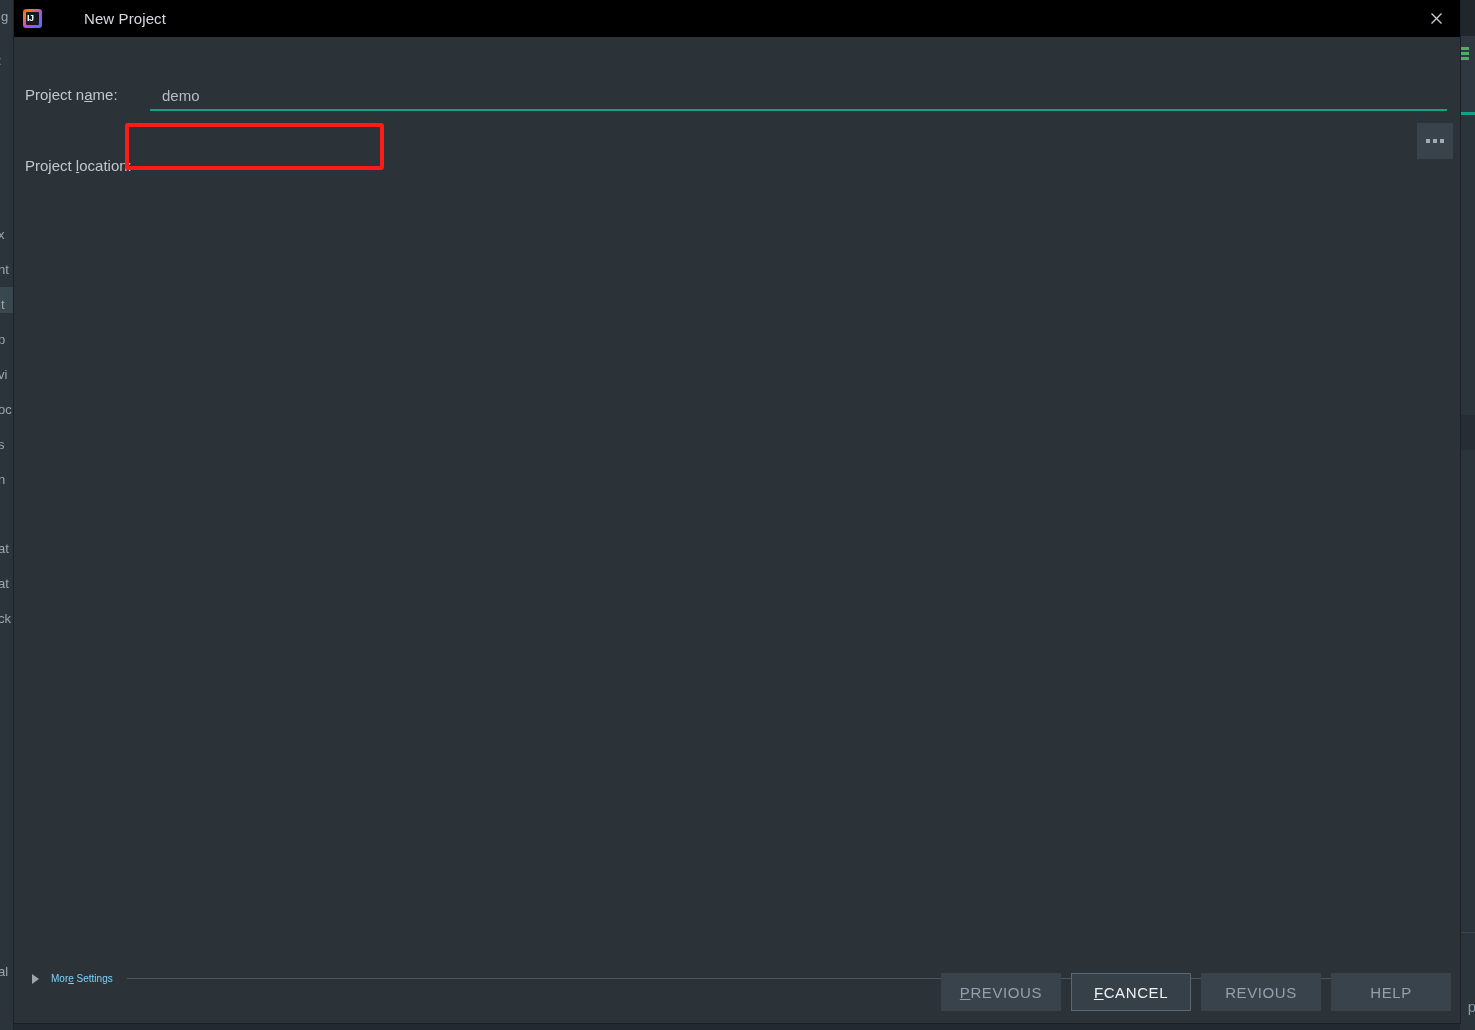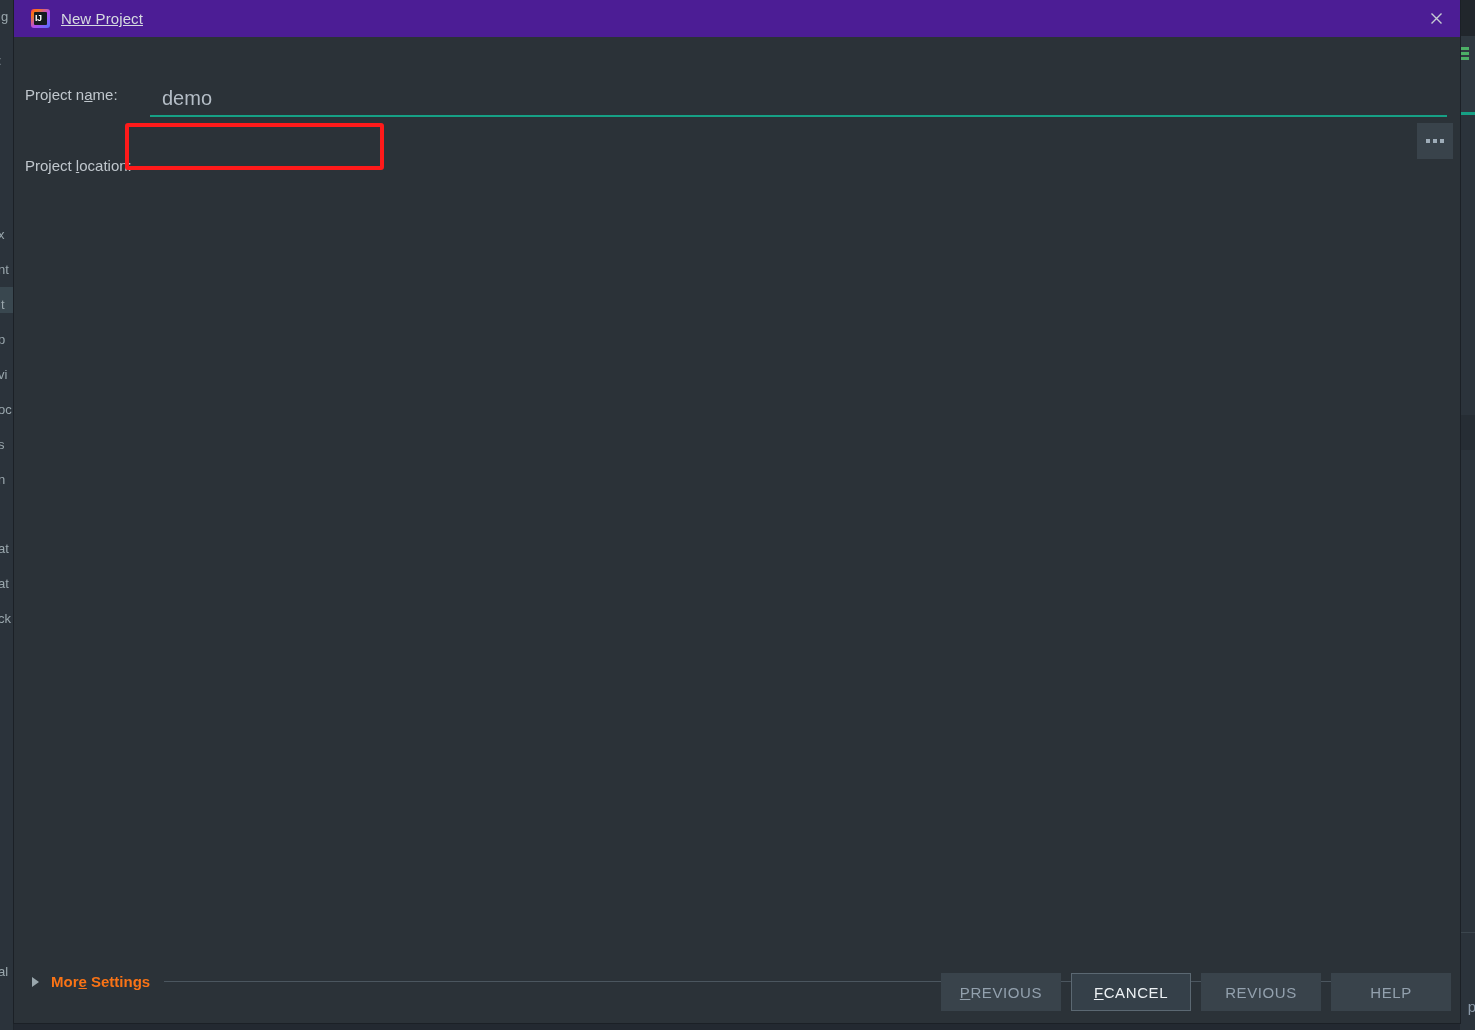--- a/index.html
+++ b/index.html
@@ -118,24 +118,25 @@
     top: 0;
     width: 1446px;
     height: 1023px;
     background: #2b3238;
     box-shadow: 0 0 0 1px #1b2026;
   }
 
   .dialog-titlebar {
     position: relative;
     height: 37px;
-    background: #4c1d95;
-    display: flex;
-    align-items: center;
-    padding-left: 16px;
+    background: #000000;
+    display: flex;
+    align-items: center;
+    padding-left: 8px;
+    gap: 31px;
   }
   .ij-logo {
     width: 19px; height: 19px;
     margin-left: 1px;
     position: relative;
     border-radius: 3px;
     background: linear-gradient(135deg, #fe315d 0%, #f97a12 18%, #b24cef 55%, #4b72ff 100%);
     overflow: hidden;
     flex: none;
   }
@@ -154,21 +155,20 @@
     font-weight: bold;
     color: #ffffff;
     letter-spacing: -0.5px;
     line-height: 13px;
   }
   .dialog-title {
     margin-left: 11px;
     font-size: 15px;
     color: #d6dbe0;
     letter-spacing: 0.1px;
-    text-decoration: underline;
   }
   .titlebar-close {
     position: absolute;
     right: 0; top: 0;
     width: 48px; height: 37px;
     display: flex;
     align-items: center;
     justify-content: center;
     cursor: pointer;
   }
@@ -209,21 +209,21 @@
     left: 136px;
     top: 87px;
     width: 1268px;
   }
   .text-field {
     width: 100%;
     background: transparent;
     border: none;
     outline: none;
     font-family: "Liberation Sans", sans-serif;
-    font-size: 20px;
+    font-size: 15px;
     color: #b4bdc6;
     padding: 3px 0 5px 12px;
     caret-color: #c9d2da;
   }
   .field-underline {
     height: 2px;
     background: #16a085;
     width: 100%;
   }
   .field-underline.idle {
@@ -276,25 +276,24 @@
   }
   #more-settings-arrow {
     width: 0; height: 0;
     border-left: 7px solid #9aa7ad;
     border-top: 5px solid transparent;
     border-bottom: 5px solid transparent;
     margin-right: 12px;
     flex: none;
   }
   #more-settings-label {
-    font-size: 15px;
-    color: #f97316;
+    font-size: 10px;
+    color: #7dd3fc;
     white-space: nowrap;
     flex: none;
-    font-weight: bold;
   }
   #more-settings-label .mn { text-decoration: underline; }
   #more-settings-line {
     flex: 1;
     height: 1px;
     background: #4b565f;
     margin-left: 14px;
   }
 
   

